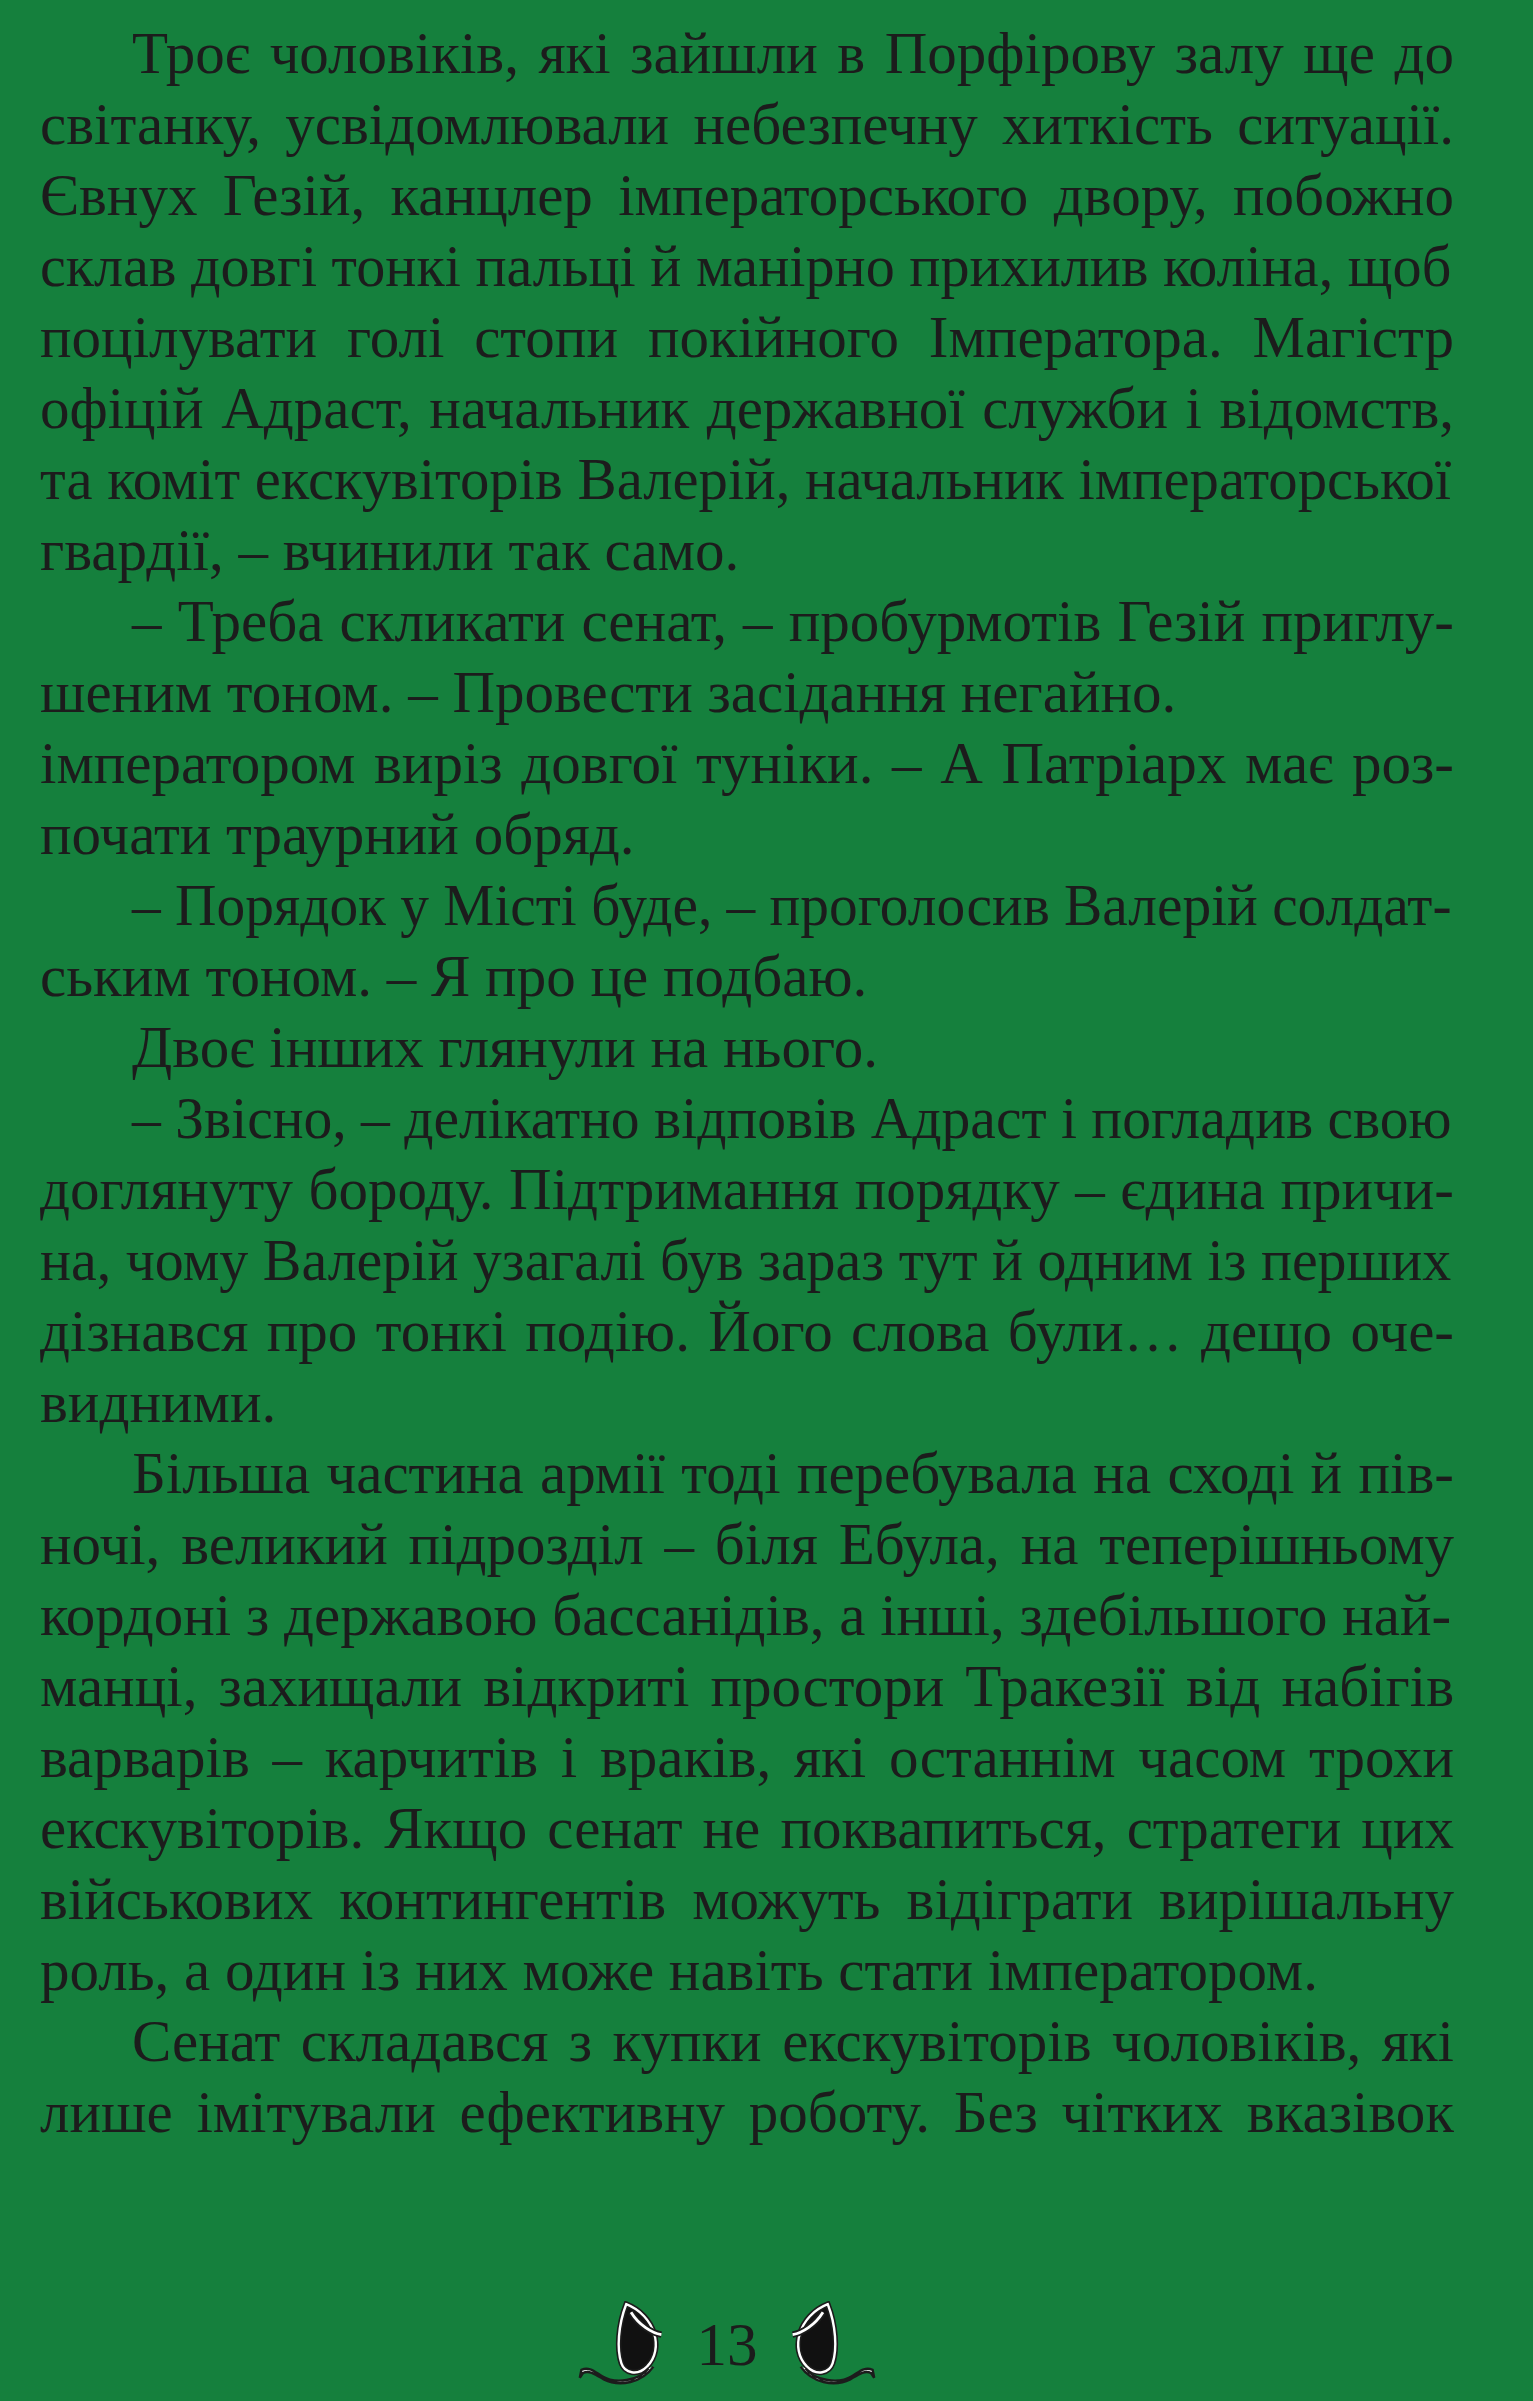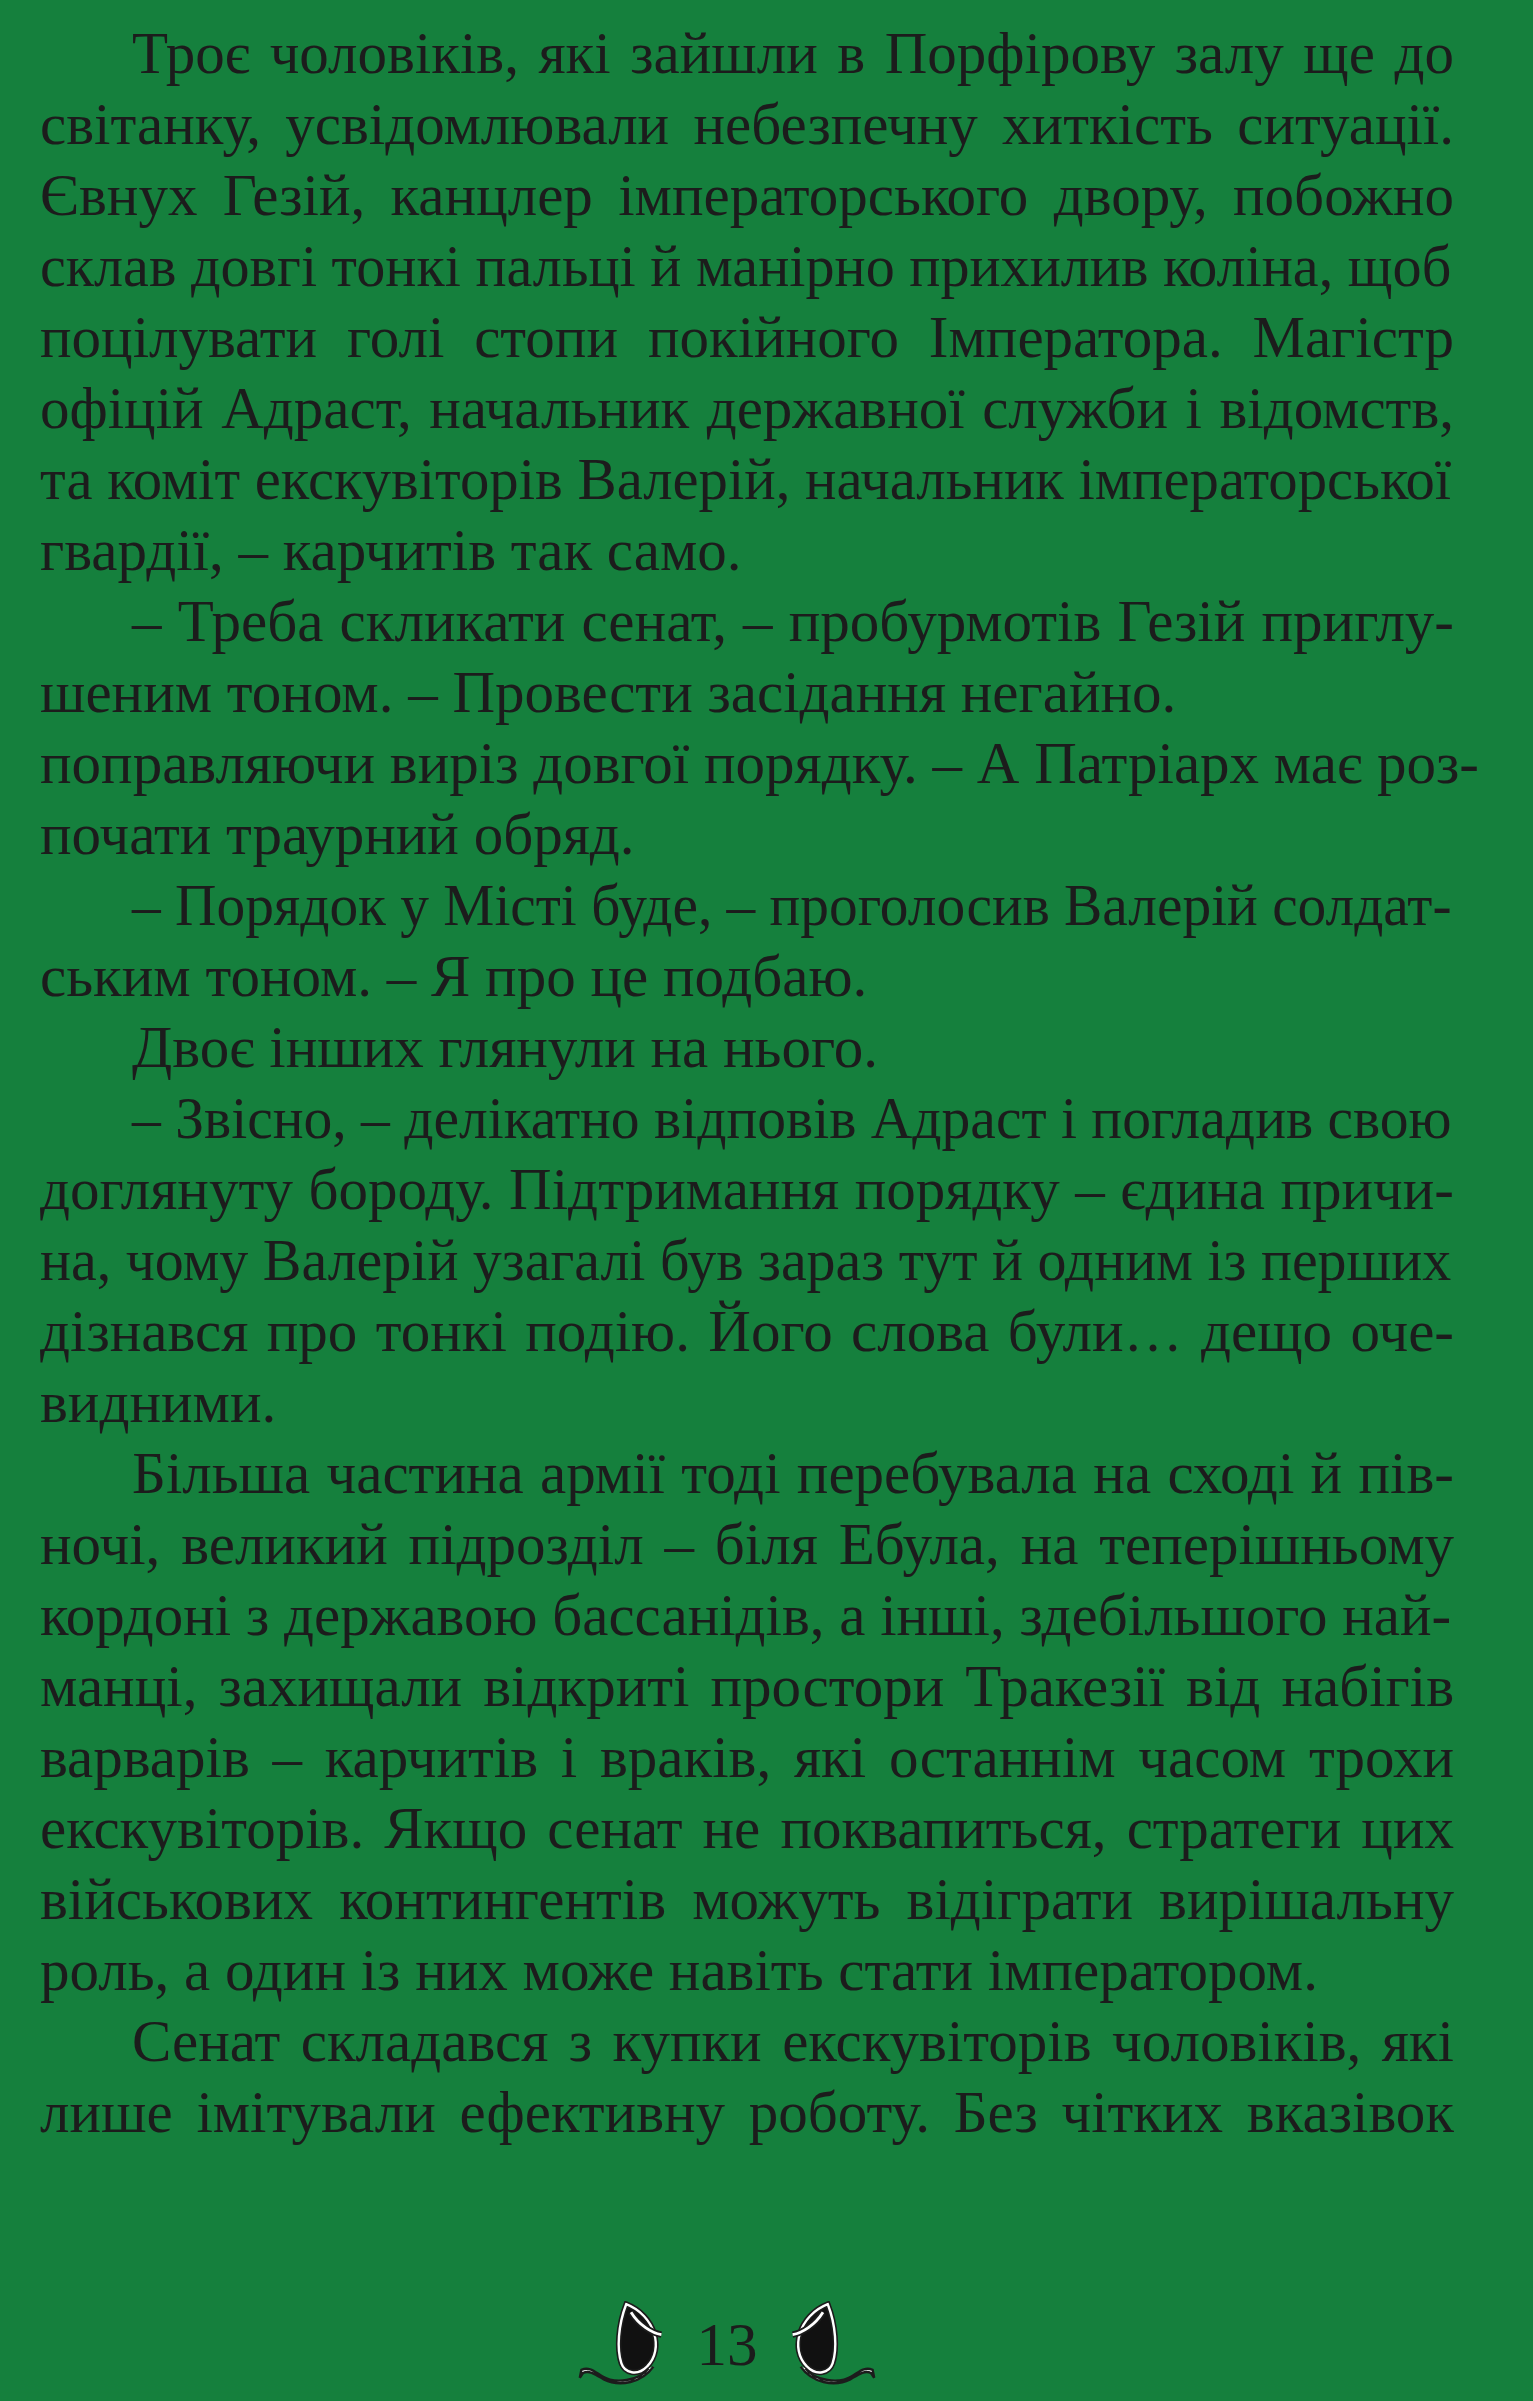--- a/index.html
+++ b/index.html
@@ -70,24 +70,24 @@
 
 <div class="page">
   <div class="text-column" id="text-column">
       <div class="line indent">Троє чоловіків, які зайшли в Порфірову залу ще до</div>
       <div class="line">світанку, усвідомлювали небезпечну хиткість ситуації.</div>
       <div class="line">Євнух Гезій, канцлер імператорського двору, побожно</div>
       <div class="line" style="transform-origin: 0px 50%; text-align-last: left; transform: scaleX(0.9858);">склав довгі тонкі пальці й манірно прихилив коліна, щоб</div>
       <div class="line">поцілувати голі стопи покійного Імператора. Магістр</div>
       <div class="line">офіцій Адраст, начальник державної служби і відомств,</div>
       <div class="line" style="transform-origin: 0px 50%; text-align-last: left; transform: scaleX(0.9955);">та коміт екскувіторів Валерій, начальник імператорської</div>
-      <div class="line last">гвардії, – карчитів так само.</div>
+      <div class="line last">гвардії, – вчинили так само.</div>
       <div class="line indent">– Треба скликати сенат, – пробурмотів Гезій приглу-</div>
       <div class="line last">шеним тоном. – Провести засідання негайно.</div>
-      <div class="line">поправляючи виріз довгої порядку. – А Патріарх має роз-</div>
+      <div class="line">імператором виріз довгої туніки. – А Патріарх має роз-</div>
       <div class="line last">почати траурний обряд.</div>
       <div class="line indent" style="transform-origin: 92px 50%; text-align-last: left; transform: scaleX(0.9725);">– Порядок у Місті буде, – проголосив Валерій солдат-</div>
       <div class="line last">ським тоном. – Я про це подбаю.</div>
       <div class="line indent last">Двоє інших глянули на нього.</div>
       <div class="line indent" style="transform-origin: 92px 50%; text-align-last: left; transform: scaleX(0.9754);">– Звісно, – делікатно відповів Адраст і погладив свою</div>
       <div class="line">доглянуту бороду. Підтримання порядку – єдина причи-</div>
       <div class="line" style="transform-origin: 0px 50%; text-align-last: left; transform: scaleX(0.982);">на, чому Валерій узагалі був зараз тут й одним із перших</div>
       <div class="line">дізнався про тонкі подію. Його слова були… дещо оче-</div>
       <div class="line last">видними.</div>
       <div class="line indent">Більша частина армії тоді перебувала на сході й пів-</div>

